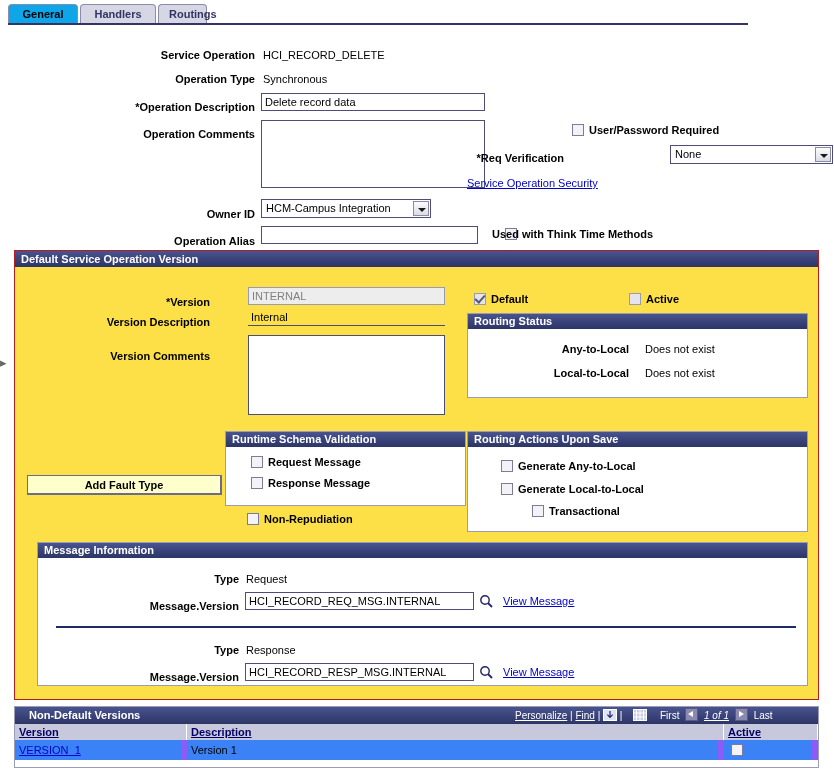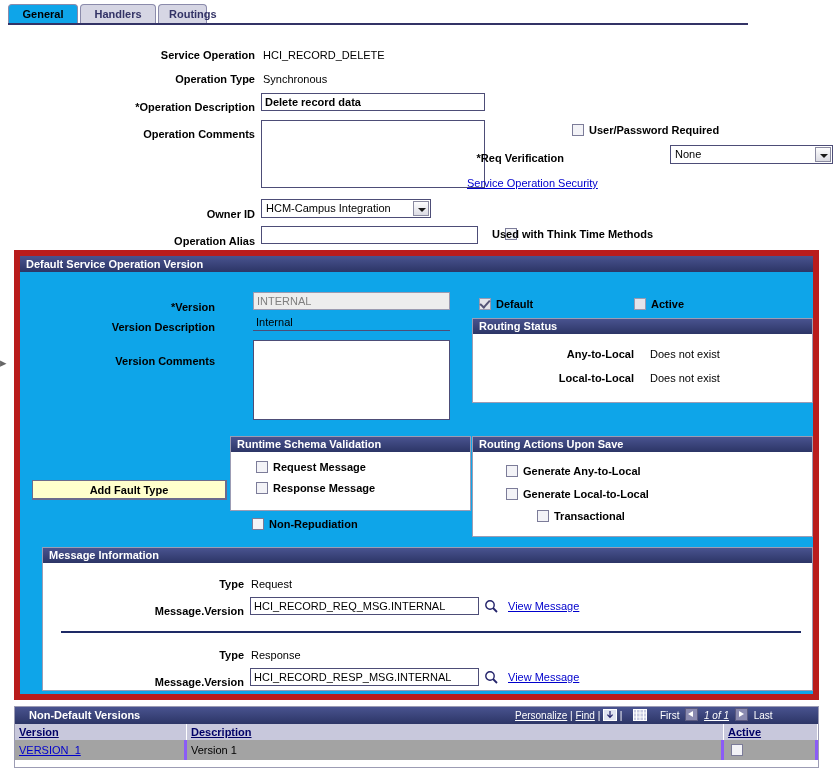--- a/index.html
+++ b/index.html
@@ -161,22 +161,22 @@
     font-size: 11px;
     color: #0000cc;
     text-decoration: underline;
     cursor: pointer;
     white-space: nowrap;
   }
 
   
   .group {
     position: absolute;
-    border: 6px solid #b91c1c;
-    background: #0ea5e9;
+    border: 1px solid #b91c1c;
+    background: #fde047;
     box-sizing: border-box;
   }
   .grouphdr {
     position: absolute;
     left: 0; right: 0; top: 0;
     height: 16px;
     line-height: 16px;
     background: #2f3d7a;
     background: linear-gradient(#49538f, #2c3566);
     color: #ffffff;
@@ -271,22 +271,22 @@
     box-sizing: border-box;
   }
   .colhdr span { text-decoration: underline; cursor: pointer; }
   .cell {
     position: absolute;
     height: 20px;
     line-height: 20px;
     font-size: 11px;
     padding-left: 4px;
     box-sizing: border-box;
-    background: #a3a3a3;
-    border-right: 3px solid #8b5cf6;
+    background: #3b82f6;
+    border-right: 6px solid #8b5cf6;
   }
   .cell a { color: #0000cc; text-decoration: underline; cursor: pointer; }
 
   .navarrow {
     position: absolute;
     width: 13px;
     height: 13px;
     background: #8a8ab0;
     border: 1px solid #5a5a80;
     box-sizing: border-box;
@@ -326,21 +326,21 @@
   </div>
   <div class="tabline"></div>
 
   <div class="lbl right" style="left:60px; top:49px; width:195px;">Service Operation</div>
   <div class="val" style="left:263px; top:49px;">HCI_RECORD_DELETE</div>
 
   <div class="lbl right" style="left:60px; top:73px; width:195px;">Operation Type</div>
   <div class="val" style="left:263px; top:73px;">Synchronous</div>
 
   <div class="lbl right" style="left:60px; top:101px; width:195px;">*Operation Description</div>
-  <input class="inp" style="left: 261px; top: 93px; width: 224px; font-weight: bold;" value="Delete record data">
+  <input class="inp" style="left: 261px; top: 93px; width: 224px;" value="Delete record data">
 
   <div class="lbl right" style="left:60px; top:128px; width:195px;">Operation Comments</div>
   <textarea class="inp" style="left: 261px; top: 120px; width: 224px; height: 68px;"></textarea>
 
   <div class="cb" style="left:572px; top:124px;"></div>
   <div class="lbl" style="left:589px; top:124px;">User/Password Required</div>
 
   <div class="lbl right" style="left:460px; top:152px; width:104px;">*Req Verification</div>
   <div class="sel" style="left:670px; top:145px; width:163px;">
     <div class="selText">None</div>

